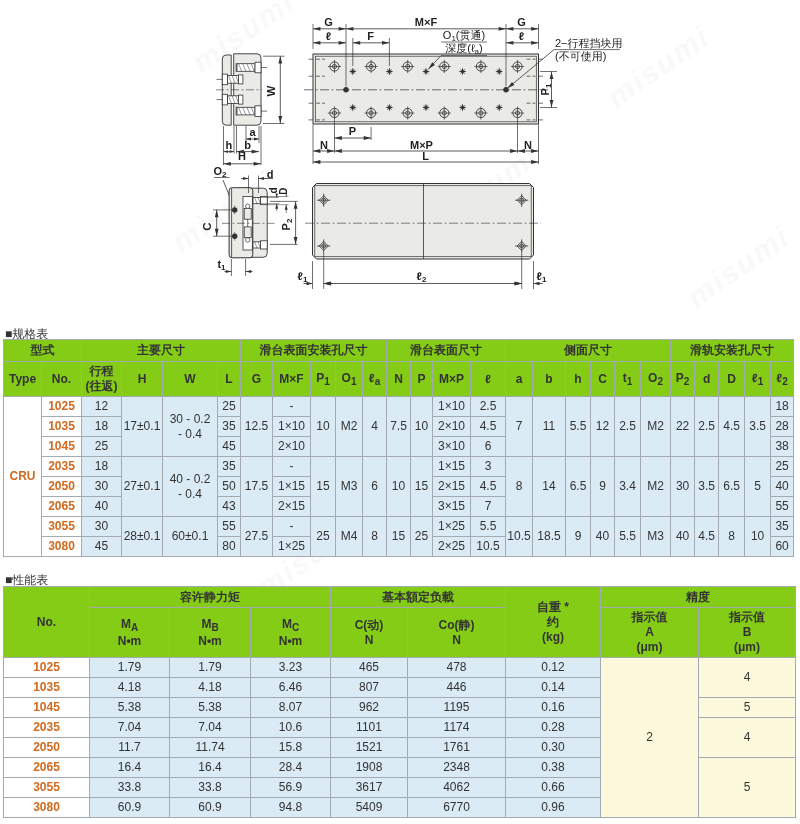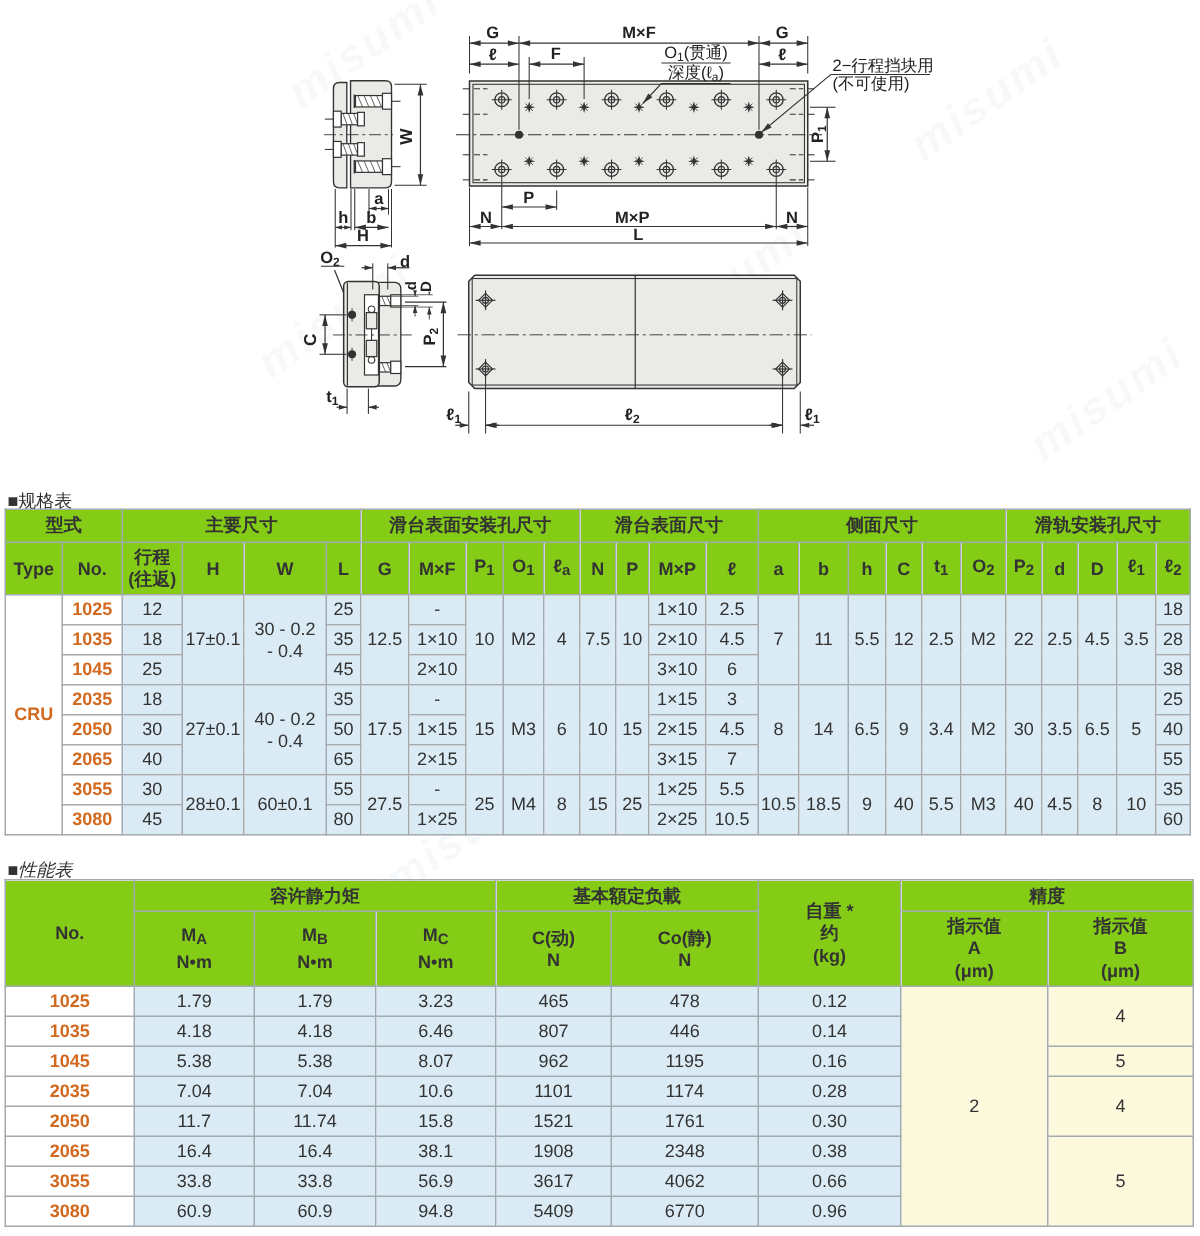--- a/index.html
+++ b/index.html
@@ -464,21 +464,21 @@
         <td class="b">30</td>
         <td class="b">50</td>
         <td class="b">1×15</td>
         <td class="b">2×15</td>
         <td class="b">4.5</td>
         <td class="b">40</td>
 </tr>
 <tr style="height:20px">
 <td class="o">2065</td>
         <td class="b">40</td>
-        <td class="b">65</td>
+        <td class="b">43</td>
         <td class="b">2×15</td>
         <td class="b">3×15</td>
         <td class="b">7</td>
         <td class="b">55</td>
 </tr>
 <tr style="height:20px">
 <td class="o">3055</td>
         <td class="b">30</td>
         <td class="b" rowspan="2">28±0.1</td>
         <td class="b" rowspan="2">60±0.1</td>
@@ -509,21 +509,21 @@
         <td class="b">45</td>
         <td class="b">80</td>
         <td class="b">1×25</td>
         <td class="b">2×25</td>
         <td class="b">10.5</td>
         <td class="b">60</td>
 </tr>
 </tbody>
   </table>
 
-<div class="lbl" style="left:5px;top:572px;font-style:italic;">■性能表</div>
+<div class="lbl" style="left:5px;top:572px;">■性能表</div>
 
 <table id="perf" style="left:3px;top:586px;width:792px;">
 <colgroup>
 <col style="width:86px">
       <col style="width:80px">
       <col style="width:81px">
       <col style="width:80px">
       <col style="width:77px">
       <col style="width:98px">
       <col style="width:95px">
@@ -593,21 +593,21 @@
         <td class="b">11.74</td>
         <td class="b">15.8</td>
         <td class="b">1521</td>
         <td class="b">1761</td>
         <td class="b">0.30</td>
 </tr>
 <tr style="height:20px">
 <td class="o">2065</td>
         <td class="b">16.4</td>
         <td class="b">16.4</td>
-        <td class="b">38.1</td>
+        <td class="b">28.4</td>
         <td class="b">1908</td>
         <td class="b">2348</td>
         <td class="b">0.38</td>
         <td class="c" rowspan="3">5</td>
 </tr>
 <tr style="height:20px">
 <td class="o">3055</td>
         <td class="b">33.8</td>
         <td class="b">33.8</td>
         <td class="b">56.9</td>

